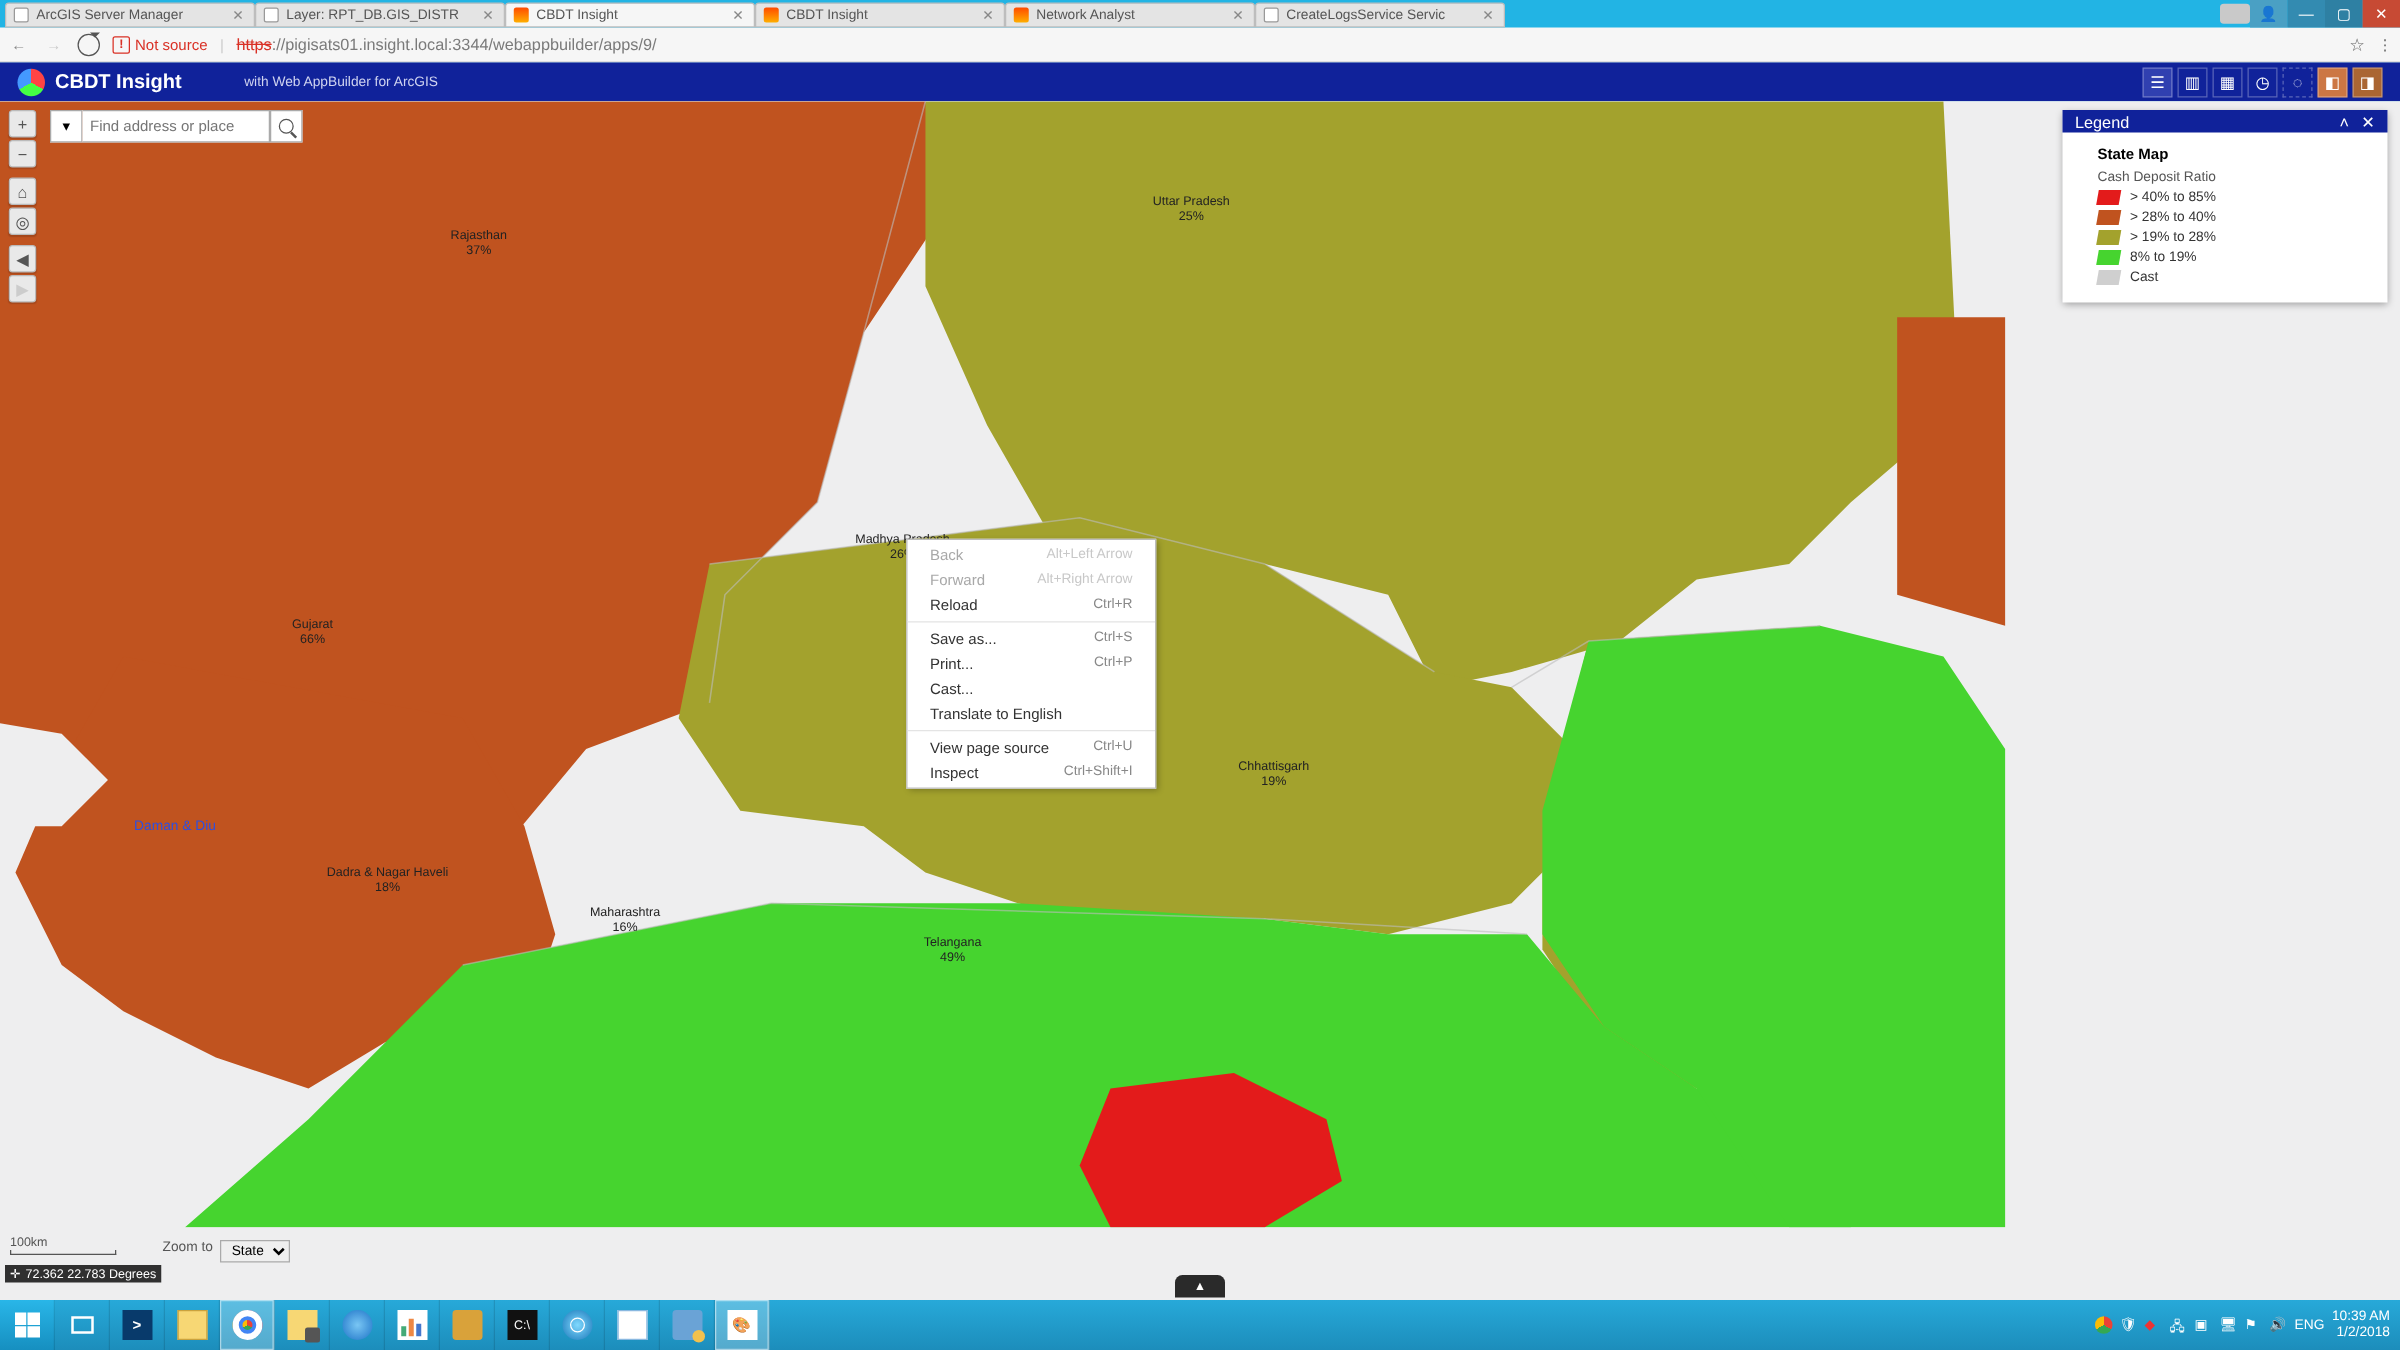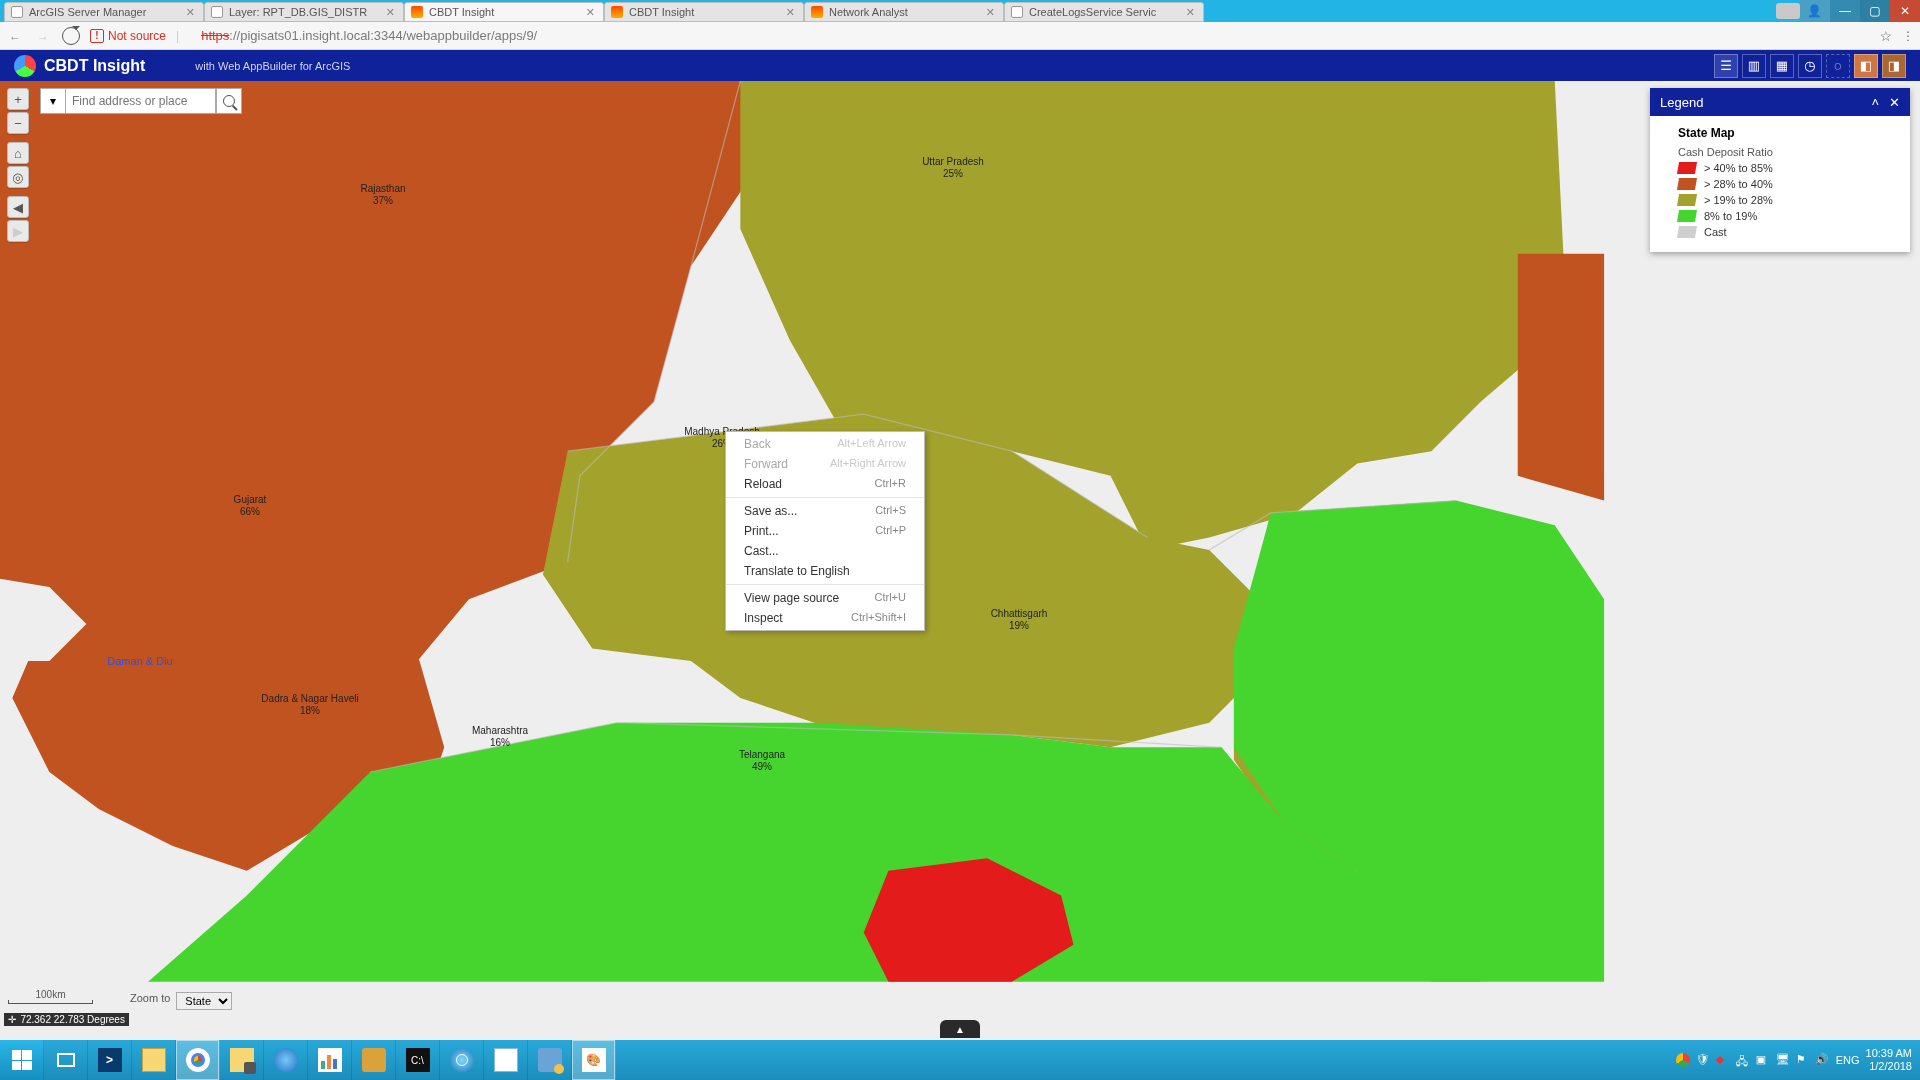--- a/index.html
+++ b/index.html
@@ -21,21 +21,21 @@
   .winbtn.min{ background:#338bb1; color:#fff;}
   .winbtn.max{ background:#2e80a3; color:#fff;}
   .winbtn.cls{ background:#c74a34; color:#fff;}
   .addrbar{ height:28px; background:#f6f6f6; border-bottom:1px solid #d6d6d6; display:flex; align-items:center; padding:0 6px; gap:10px;}
   .navarrow{ width:18px; text-align:center; color:#888;}
   .reloadbtn{ width:18px;height:18px; border:1.4px solid #555; border-radius:50%; position:relative;}
   .reloadbtn:after{content:"";position:absolute;top:-2px;right:-1px;border:4px solid transparent;border-top-color:#555;}
   .insecure{ color:#d93025; font-size:12px; display:flex; align-items:center; gap:4px;}
   .insecure .warn{ width:14px;height:14px;border:1.5px solid #d93025; border-radius:2px; display:flex;align-items:center;justify-content:center; font-size:10px; font-weight:bold;}
   .url{ color:#333; font-size:13px; }
-  .url .strike{ text-decoration:line-through; color:#d93025;margin-left:12px;}
+  .url .strike{ text-decoration:line-through; color:#d93025;}
   .url .muted{ color:#7a7a7a;}
   .addr-right{ margin-left:auto; display:flex; align-items:center; gap:10px; color:#666;}
   .star{ font-size:14px;}
 
   
   .appheader{ height:31px; background:#10229a; color:#fff; display:flex; align-items:center; padding:0 14px;}
   .logo{ width:22px;height:22px; border-radius:50%; background:conic-gradient(#f44 0 120deg,#4f4 120deg 240deg,#49f 240deg 360deg);}
   .appname{ font-weight:bold; font-size:16px; margin-left:8px;}
   .subtitle{ margin-left:50px; font-size:11px; color:#cfd3f0;}
   .header-tools{ margin-left:auto; display:flex; gap:4px;}
@@ -62,21 +62,21 @@
   .zoomto{ position:absolute; left:130px; bottom:30px; font-size:11px; color:#555; display:flex; align-items:flex-start; gap:6px;}
   .zoomto select{ font-size:11px; border:1px solid #aaa; padding:1px 4px;}
   .coords{ position:absolute; left:4px; bottom:14px; background:rgba(0,0,0,.8); color:#fff; font-size:10px; padding:1px 4px; display:flex; align-items:center; gap:4px;}
 
   
   .mlabel{ position:absolute; font-size:10px; color:#222; text-align:center; line-height:1.2; pointer-events:none;}
   .mlabel.blue{ color:#2d4fe0; font-size:11px;}
 
   
   .legend{ position:absolute; right:10px; top:7px; width:260px; background:#fff; box-shadow:0 2px 6px rgba(0,0,0,.35); z-index:20;}
-  .legend .hdr{ height:28px; background:#10229a; color:#fff; display:flex; align-items:center; padding:0 10px; font-size:13px;}
+  .legend .hdr{ height:18px; background:#10229a; color:#fff; display:flex; align-items:center; padding:0 10px; font-size:13px;}
   .legend .hdr .sp{margin-left:auto; display:flex; gap:10px;}
   .legend .body{ padding:10px 28px;}
   .legendrow{ display:flex; align-items:center; gap:8px; margin:4px 0; font-size:11px; color:#333;}
   .swatch{ width:18px; height:12px; transform:skewX(-10deg);}
 
   
   .ctxmenu{ position:absolute; left:725px; top:350px; width:200px; background:#fff; border:1px solid #bcbcbc; box-shadow:2px 2px 5px rgba(0,0,0,.25); padding:2px 0; font-size:12px; z-index:30;}
   .ctxitem{ display:flex; padding:3px 18px; color:#333;}
   .ctxitem.disabled{ color:#a8a8a8;}
   .ctxitem .sc{ margin-left:auto; color:#888; font-size:11px;}
@@ -258,21 +258,21 @@
         <div>Maharashtra</div>
         <div>16%</div>
       </div>
       <div class="mlabel" style="left: 762px; top: 668px; transform: translate(-50%, 0px);">
         <div>Telangana</div>
         <div>49%</div>
       </div>
     </div>
 
   <div class="scalebar">
-    <div style="text-align:center;">100km</div>
+    <div style="text-align:left;">100km</div>
     <div class="bar"></div>
   </div>
   <div class="zoomto">
     <span>Zoom to</span>
     <select><option>State</option></select>
   </div>
   <div class="coords">
     <span>✛</span>
     <span>72.362 22.783 Degrees</span>
   </div>

